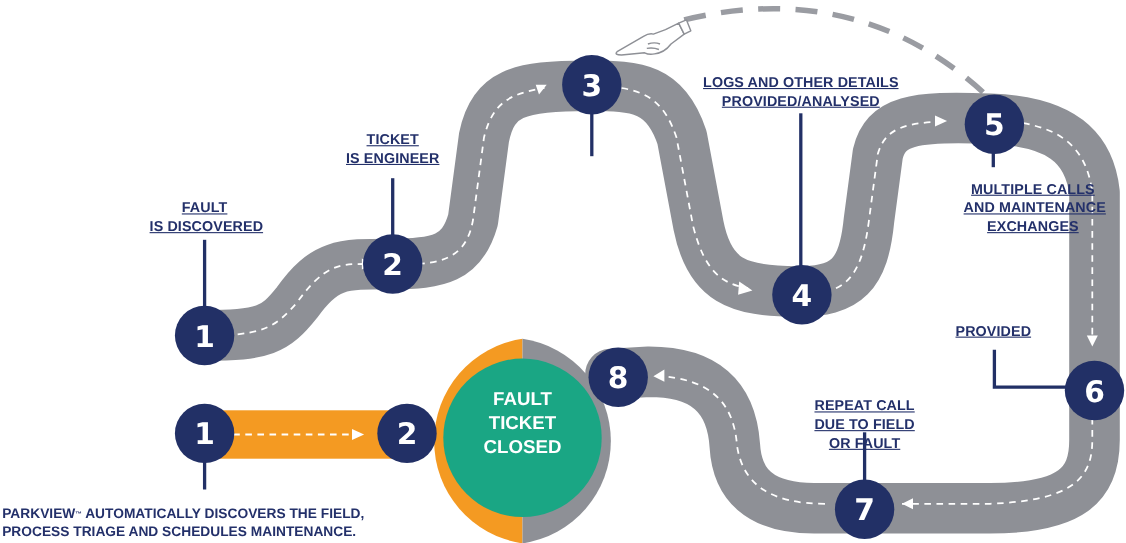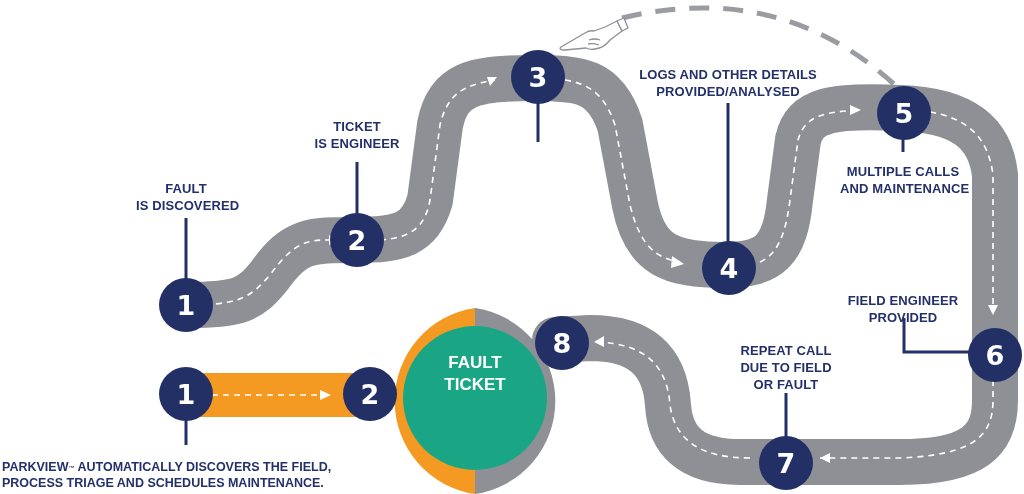--- a/index.html
+++ b/index.html
@@ -2,21 +2,21 @@
 <html><head>
 <meta charset="utf-8">
 <style>
   html, body { margin: 0; padding: 0; background: #ffffff; }
   body { width: 1024px; height: 494px; position: relative; overflow: hidden;
          font-family: "Liberation Sans", sans-serif; }
   #stage { position: absolute; left: 0; top: 0; width: 1024px; height: 494px; }
   .lbl { position: absolute; color: #23306a; font-weight: bold; font-size: 13px;
          line-height: 17px; text-align: center; white-space: nowrap;
          font-family: "Liberation Sans", sans-serif; letter-spacing: 0.1px; }
-  .lbl span { display: block; }
+  .lbl span { display: block; text-decoration: underline; }
   .center-text { position: absolute; color: #ffffff; font-weight: bold; font-size: 17px;
                  line-height: 22px; text-align: center; white-space: nowrap;
                  font-family: "Liberation Sans", sans-serif; }
   .center-text span { display: block; }
   .foot { position: absolute; left: 2px; top: 459px; color: #23306a; font-weight: bold;
           font-size: 12.5px; line-height: 16px; white-space: nowrap;
           font-family: "Liberation Sans", sans-serif; }
   .foot span { display: block; }
   .foot sup { font-size: 6px; vertical-align: top; position: relative; top: 1px; }
   .num { font-family: "DejaVu Sans", sans-serif; font-weight: bold; font-size: 27px; fill: #ffffff; }
@@ -147,38 +147,39 @@
   <span>IS DISCOVERED</span>
 </div>
 <div class="lbl" style="left:307px; top:118px; width:100px;">
   <span>TICKET</span>
   <span>IS ENGINEER</span>
 </div>
 <div class="lbl" style="left:628px; top:66px; width:200px;">
   <span>LOGS AND OTHER DETAILS</span>
   <span>PROVIDED/ANALYSED</span>
 </div>
-<div class="lbl" style="left:840px; top:163px; width:126px;text-align:center;">
+<div class="lbl" style="left:876px; top:163px; width:126px;text-align:center;">
   <span>MULTIPLE CALLS</span>
   <span>AND MAINTENANCE</span>
+  <span>EXCHANGES</span>
 </div>
 <div class="lbl" style="left:840px; top:292px; width:126px;">
-  <span>FIELD ENGINEER</span>
   <span>PROVIDED</span>
 </div>
-<div class="lbl" style="left:730px; top:342px; width:112px;">
+<div class="lbl" style="left:730px; top:360px; width:112px;">
   <span>REPEAT CALL</span>
   <span>DUE TO FIELD</span>
   <span>OR FAULT</span>
 </div>
 
 
 <div class="center-text" style="left:415px; top:352px; width:120px;">
   <span>FAULT</span>
   <span>TICKET</span>
+  <span>CLOSED</span>
 </div>
 
 
 <div class="foot">
   <span><b>PARKVIEW</b><sup>™</sup><b> AUTOMATICALLY DISCOVERS THE FIELD,</b></span>
   <span>PROCESS TRIAGE AND SCHEDULES MAINTENANCE.</span>
 </div>
 </div>
 
 </body></html>

